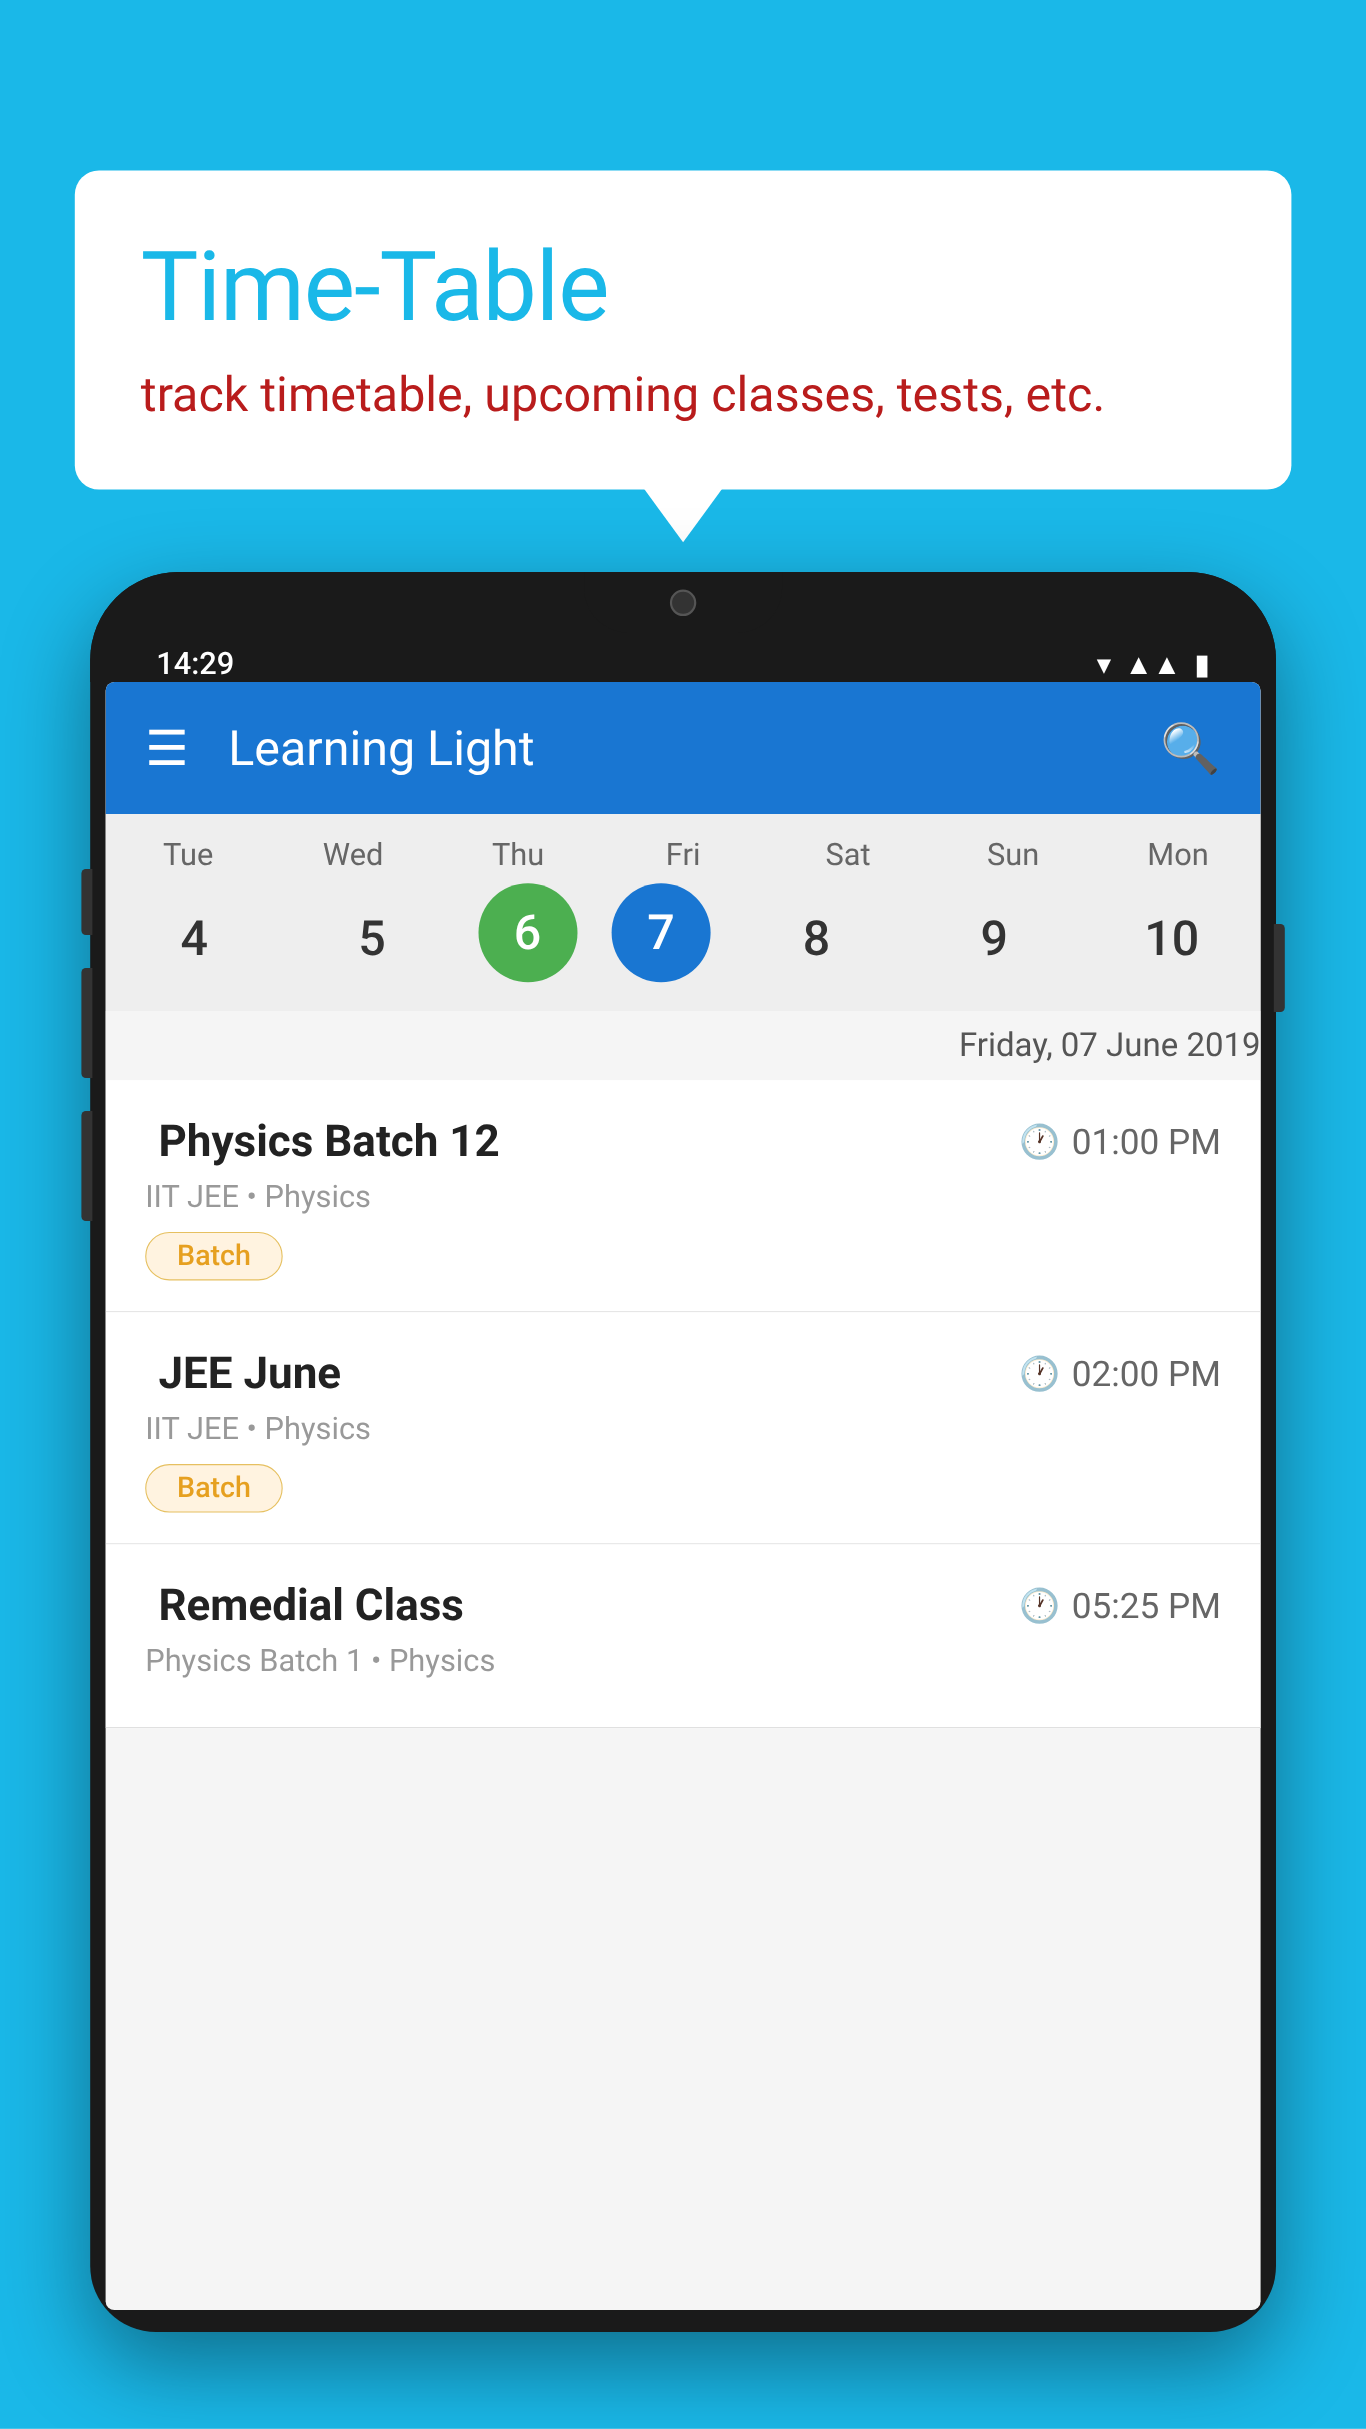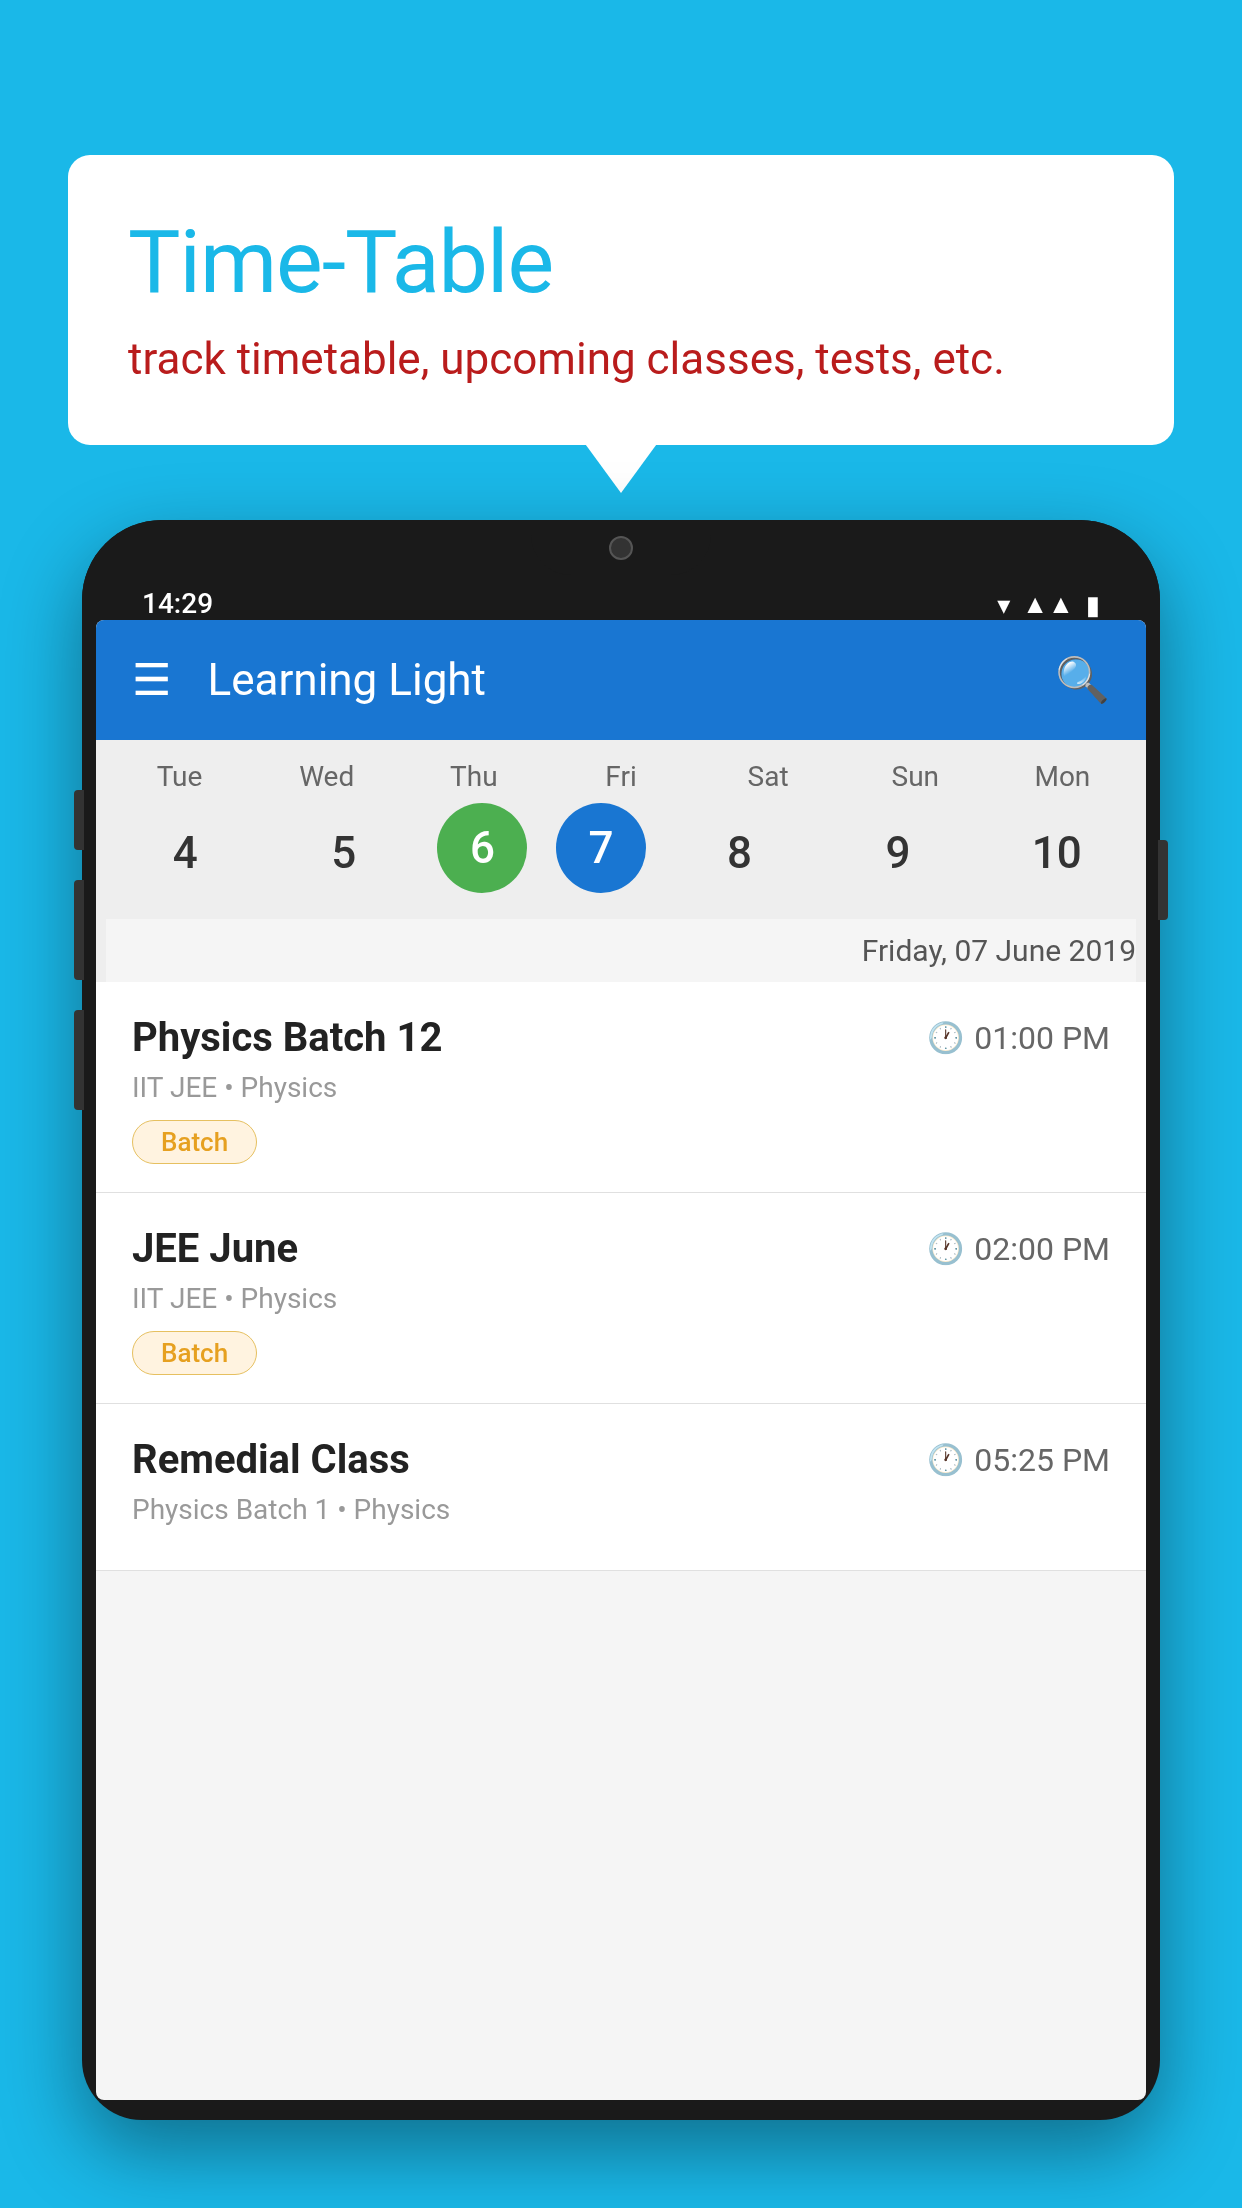--- a/index.html
+++ b/index.html
@@ -160,21 +160,21 @@
     }
 
     .search-icon-btn {
       color: white;
       font-size: 44px;
     }
 
     
     .calendar-strip {
       background: #eeeeee;
-      padding: 20px 10px 0;
+      padding: 20px 0 0;
     }
 
     .day-headers {
       display: flex;
       justify-content: space-around;
       margin-bottom: 10px;
     }
 
     .day-header {
       width: 130px;
@@ -238,20 +238,21 @@
       background: white;
       padding: 32px 36px 28px;
       border-bottom: 1px solid #e0e0e0;
     }
 
     .schedule-item-header {
       display: flex;
       justify-content: space-between;
       align-items: center;
       margin-bottom: 10px;
+      margin-left: 12px;
     }
 
     .schedule-title {
       font-size: 40px;
       font-weight: 700;
       color: #222;
     }
 
     .schedule-time {
       display: flex;

